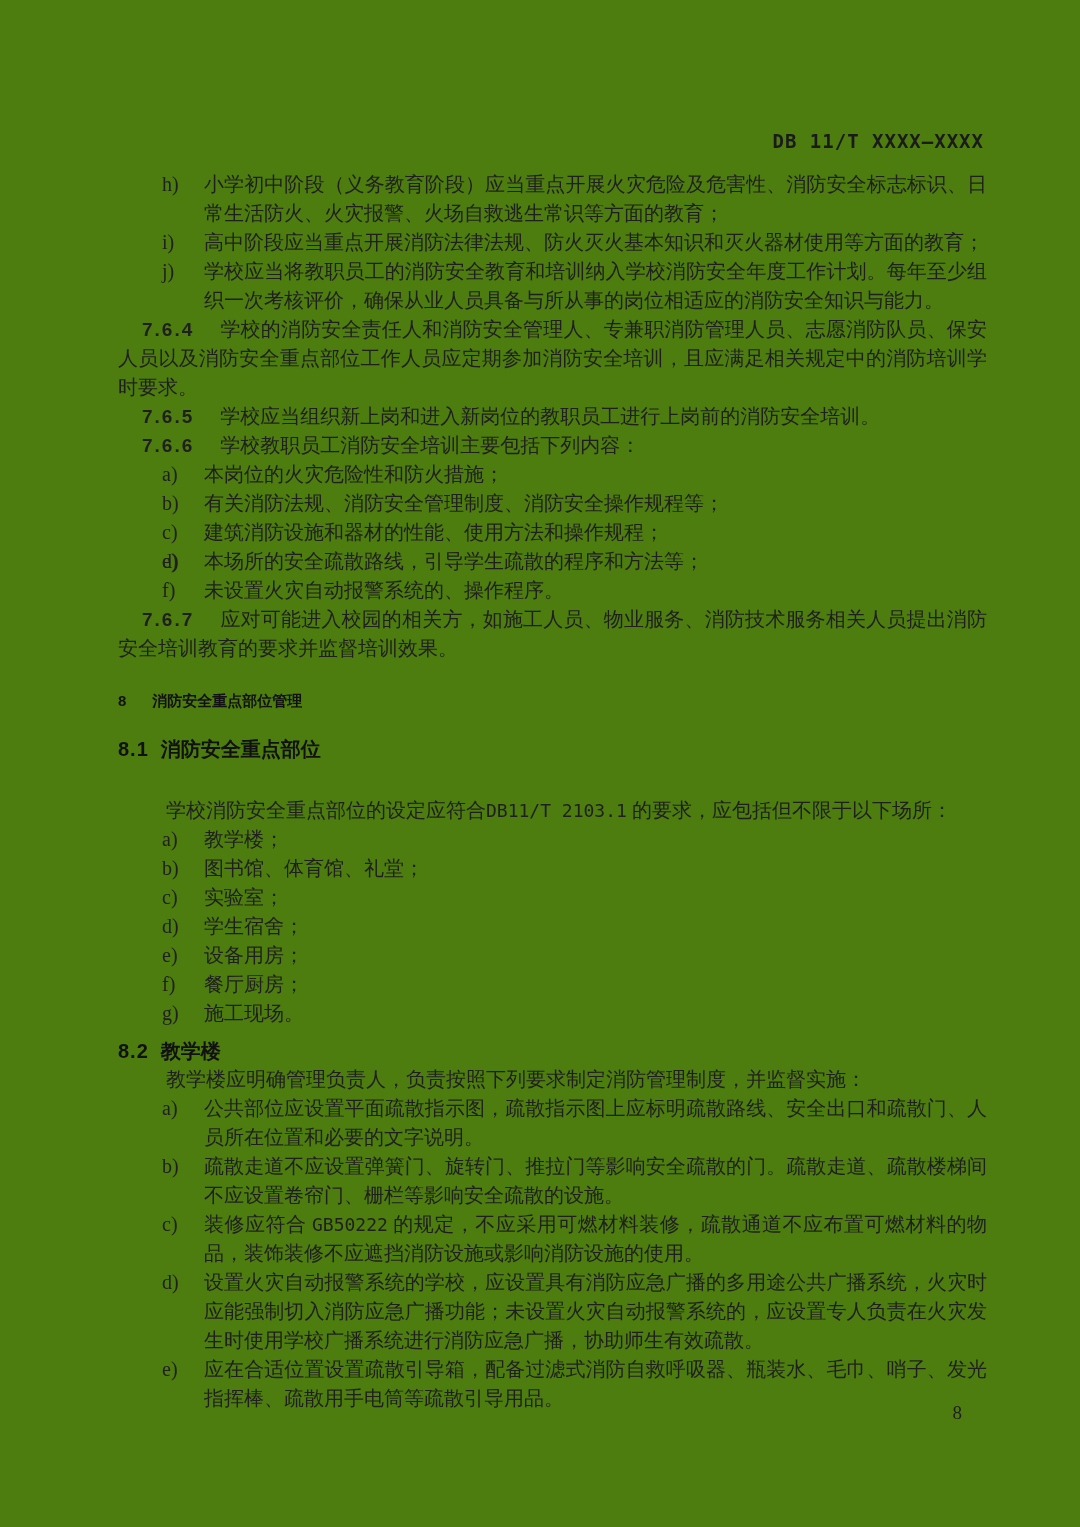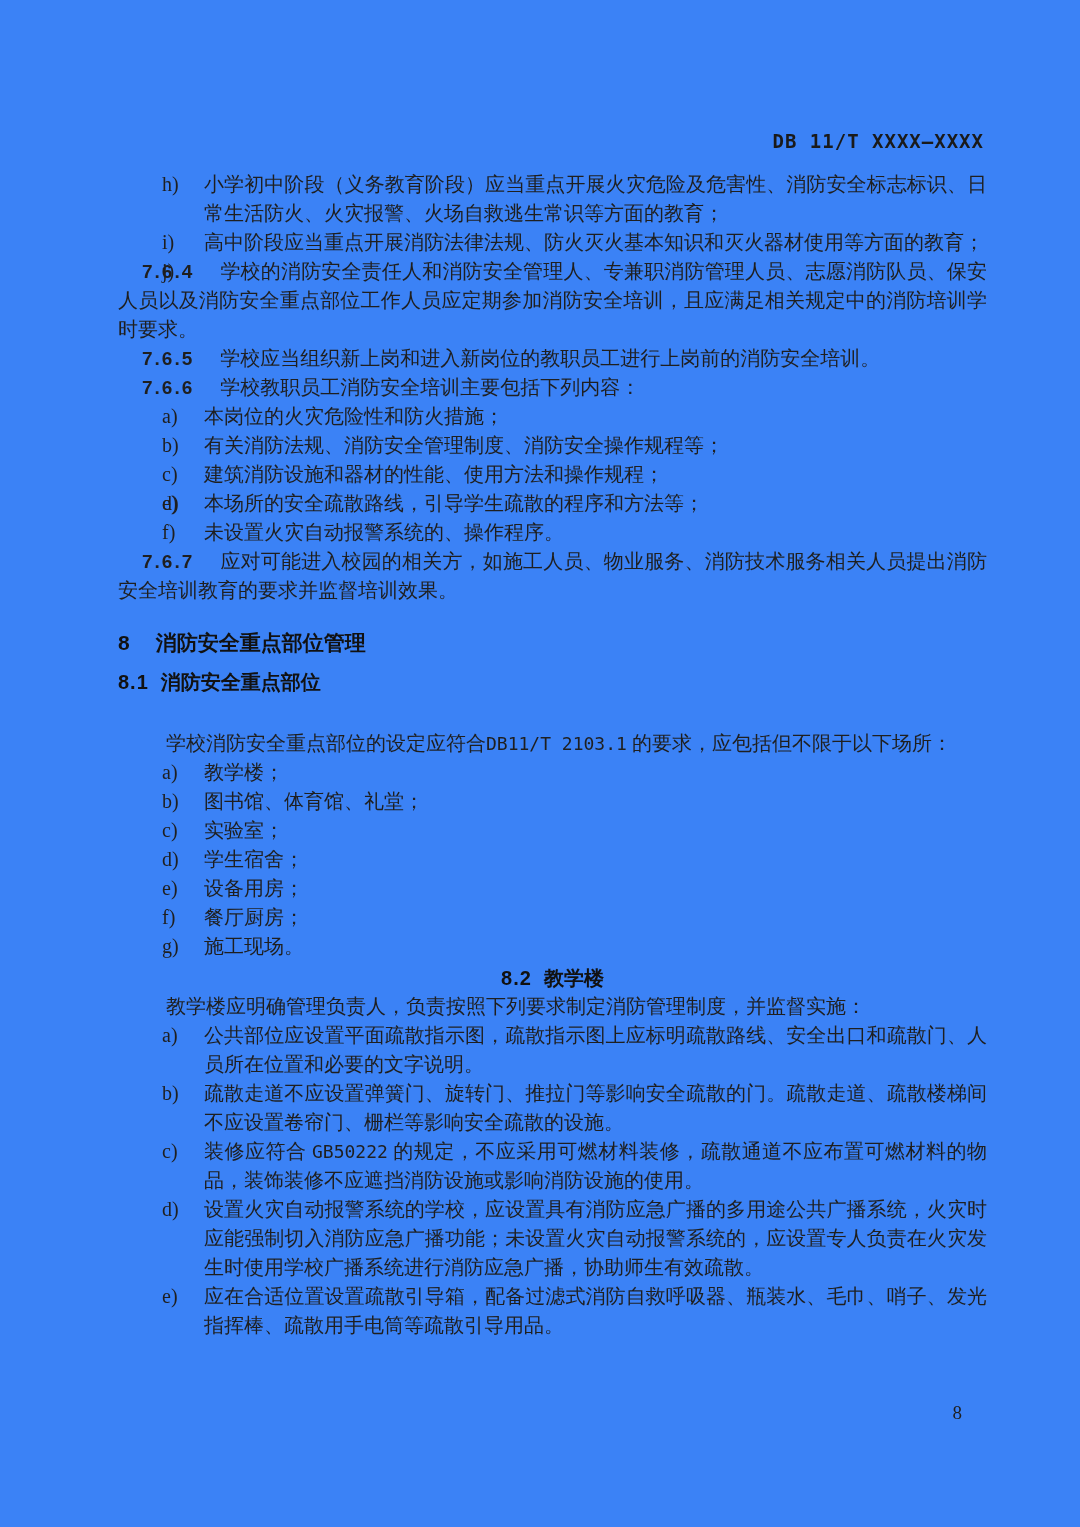--- a/index.html
+++ b/index.html
@@ -1,19 +1,19 @@
 <!DOCTYPE html>
 <html><head>
 <meta charset="utf-8">
 <style>
   html,body{margin:0;padding:0;background:#e8e8e8;}
   .page{
     position:relative;
     width:1080px;height:1527px;
-    background:#3b82f6;
+    background:#4d7c0f;
     margin:0 auto;
     font-family:"Liberation Serif","DejaVu Serif",serif;
     color:#1f1f1f;
     overflow:hidden;
   }
   .header-line{
     position:absolute;top:130px;right:96px;
     font-family:"DejaVu Sans Mono","Liberation Mono",monospace;
     font-weight:bold;font-size:19px;letter-spacing:1px;
     color:#1a1a1a;
@@ -25,27 +25,27 @@
   .li{position:relative;padding-left:86px;text-align:justify;}
   .li-label{position:absolute;left:44px;top:0;}
   .clause{text-align:justify;}
   .clause-num{
     font-family:"Liberation Sans","DejaVu Sans",sans-serif;
     font-weight:bold;font-size:19px;
     display:inline-block;margin-right:26px;letter-spacing:2px;margin-left:24px;
   }
   .h2{margin-top:24px;line-height:27px;
     font-family:"Liberation Sans","DejaVu Sans",sans-serif;
-    font-weight:bold;font-size:21px;color:#111;}
+    font-weight:bold;font-size:15px;color:#111;}
   .h2 .h-num{display:inline-block;margin-right:26px;}
-  .h3{margin-top:13px;line-height:27px;
+  .h3{margin-top:22px;line-height:27px;
     font-family:"Liberation Sans","DejaVu Sans",sans-serif;
     font-weight:bold;font-size:20px;color:#111;}
   .h3 .h-num{display:inline-block;margin-right:12px;letter-spacing:1px;}
-  .h3-tight{margin-top:4px;text-align:center;}
+  .h3-tight{margin-top:10px;}
   .para{margin-top:33px;text-indent:48px;text-align:justify;}
   .para-tight{margin-top:0;}
   .std-ref{
     font-family:"DejaVu Sans Mono","Liberation Mono",monospace;
     font-size:18px;letter-spacing:0;
   }
   .std-ref.bold{font-weight:normal;}
   .page-number{
     position:absolute;top:1402px;right:118px;
     font-size:19px;color:#1f1f1f;
@@ -63,20 +63,21 @@
     <div class="li">
       <span class="li-label">h)</span>
       <span class="li-text">小学初中阶段（义务教育阶段）应当重点开展火灾危险及危害性、消防安全标志标识、日常生活防火、火灾报警、火场自救逃生常识等方面的教育；</span>
     </div>
     <div class="li">
       <span class="li-label">i)</span>
       <span class="li-text">高中阶段应当重点开展消防法律法规、防火灭火基本知识和灭火器材使用等方面的教育；</span>
     </div>
     <div class="li">
       <span class="li-label">j)</span>
+      <span class="li-text">学校应当将教职员工的消防安全教育和培训纳入学校消防安全年度工作计划。每年至少组织一次考核评价，确保从业人员具备与所从事的岗位相适应的消防安全知识与能力。</span>
     </div>
 
     <div class="clause">
       <span class="clause-num">7.6.4</span><span>学校的消防安全责任人和消防安全管理人、专兼职消防管理人员、志愿消防队员、保安人员以及消防安全重点部位工作人员应定期参加消防安全培训，且应满足相关规定中的消防培训学时要求。</span>
     </div>
     <div class="clause">
       <span class="clause-num">7.6.5</span><span>学校应当组织新上岗和进入新岗位的教职员工进行上岗前的消防安全培训。</span>
     </div>
     <div class="clause">
       <span class="clause-num">7.6.6</span><span>学校教职员工消防安全培训主要包括下列内容：</span>

